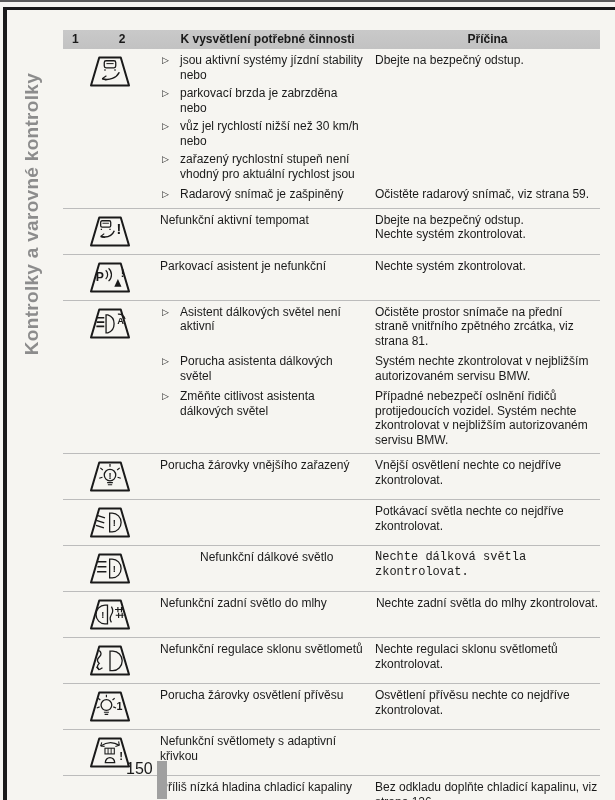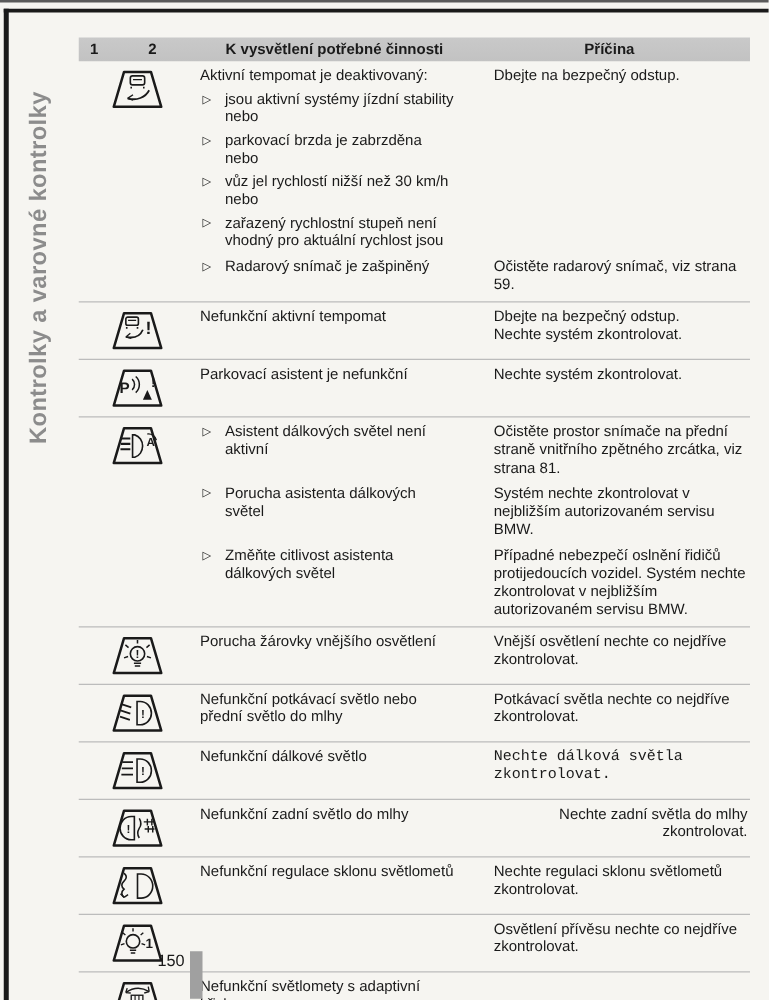--- a/index.html
+++ b/index.html
@@ -23,26 +23,26 @@
   .content{position:absolute;left:63px;top:30px;width:537px;}
   .thead{display:grid;grid-template-columns:97px 215px 1fr;align-items:center;
     background:linear-gradient(#c9c9c9,#c2c2c2);height:19px;font-weight:bold;}
   .thead .nums{padding-left:9px;display:flex;gap:40px;}
   .thead .c{text-align:center;}
   .trow{display:grid;grid-template-columns:97px 215px 1fr;row-gap:6px;
     padding:4px 0 6px;border-bottom:1px solid var(--sep);}
   .cell-icon{grid-column:1;padding:2px 0 0 24px;}
   .cell-icon svg{display:block;}
   .cell-cause{grid-column:2;padding-right:10px;}
-  .cell-action{grid-column:3;padding-right:2px;margin-left:20px;}
+  .cell-action{grid-column:3;padding-right:2px;}
   .bullet-line{display:flex;gap:8px;margin-top:4px;}
   .bullet-line:first-child{margin-top:0;}
   .bullet-glyph{flex:0 0 10px;font-size:9px;line-height:14.5px;margin-left:2px;}
   .footer{position:absolute;left:126px;top:761px;display:flex;align-items:flex-start;gap:4px;}
-  .page-number{font-size:13px;line-height:16px;}
+  .page-number{font-size:16px;line-height:16px;}
   .footer-bar{width:10px;height:38px;background:var(--bar);}
 </style>
 </head>
 <body>
 
 <div class="scan-top-line"></div>
 <div class="page-frame"></div>
 
 <div class="sidebar-title-wrap">
   <div class="sidebar-title">Kontrolky a varovné kontrolky</div>
@@ -63,21 +63,20 @@
           <svg width="46" height="33" viewBox="0 0 64 46">
             <path d="M17 3.5 L47 3.5 L58.5 42.5 L5.5 42.5 Z" fill="none" stroke="#1a1a1a" stroke-width="2.8" stroke-linejoin="round"></path>
             <rect x="24" y="8" width="16" height="10" rx="2.5" stroke="#1a1a1a" fill="none" stroke-width="1.8"></rect>
             <path d="M27 12 h10" stroke="#1a1a1a" fill="none" stroke-width="1.4"></path>
             <path d="M25 20 v2 M39 20 v2" stroke="#1a1a1a" fill="none" stroke-width="1.8"></path>
             <path d="M45 24 C41 32 31 36 21 33" stroke="#1a1a1a" fill="none" stroke-width="2"></path>
             <path d="M21 33 l6 -4 M21 33 l6 2" stroke="#1a1a1a" fill="none" stroke-width="1.6"></path>
           </svg>
         </div>
         <div class="cell-cause" style="grid-row: 1;">
-          <div style="margin-bottom: 4px;">Aktivní tempomat je deaktivovaný:</div>
           <div class="bullet-line">
             <span class="bullet-glyph">▷</span>
             <span>jsou aktivní systémy jízdní stability nebo</span>
           </div>
           <div class="bullet-line">
             <span class="bullet-glyph">▷</span>
             <span>parkovací brzda je zabrzděna nebo</span>
           </div>
           <div class="bullet-line">
             <span class="bullet-glyph">▷</span>
@@ -180,52 +179,49 @@
         <div class="cell-icon" style="grid-row: 1 / span 1;">
           <svg width="46" height="33" viewBox="0 0 64 46">
             <path d="M17 3.5 L47 3.5 L58.5 42.5 L5.5 42.5 Z" fill="none" stroke="#1a1a1a" stroke-width="2.8" stroke-linejoin="round"></path>
             <circle cx="32" cy="21" r="8" stroke="#1a1a1a" fill="none" stroke-width="1.8"></circle>
             <text x="32" y="26" text-anchor="middle" font-size="13" font-family="Liberation Sans, sans-serif" font-weight="bold" fill="#1a1a1a">!</text>
             <path d="M32 9.5 v-4 M22 14 l-3.5 -3 M42 14 l3.5 -3 M21.5 24 l-4.5 1.5 M42.5 24 l4.5 1.5" stroke="#1a1a1a" fill="none" stroke-width="1.7"></path>
             <path d="M28 31.5 h8 M29 34.5 h6" stroke="#1a1a1a" fill="none" stroke-width="1.7"></path>
           </svg>
         </div>
         <div class="cell-cause" style="grid-row: 1;">
-          <div>Porucha žárovky vnějšího osvětlení</div>
+          <div>Porucha žárovky vnějšího zařazený</div>
         </div>
         <div class="cell-action" style="grid-row: 1;">
           <div>Vnější osvětlení nechte co nejdříve zkontrolovat.</div>
         </div>
       </div>
       <div class="trow">
         <div class="cell-icon" style="grid-row: 1 / span 1;">
           <svg width="46" height="33" viewBox="0 0 64 46">
             <path d="M17 3.5 L47 3.5 L58.5 42.5 L5.5 42.5 Z" fill="none" stroke="#1a1a1a" stroke-width="2.8" stroke-linejoin="round"></path>
             <path d="M35 10 a12.5 13 0 0 1 0 26 l-3.5 0 0 -26 z" stroke="#1a1a1a" fill="none" stroke-width="1.8"></path>
             <text x="38" y="28" text-anchor="middle" font-size="13" font-family="Liberation Sans, sans-serif" font-weight="bold" fill="#1a1a1a">!</text>
             <path d="M14 13 l11 3.5 M13 20 l11 3.5 M12.5 27 l11 3.5" stroke="#1a1a1a" fill="none" stroke-width="2"></path>
           </svg>
         </div>
-        <div class="cell-cause" style="grid-row: 1;">
-          <div>Nefunkční potkávací světlo nebo přední světlo do mlhy</div>
-        </div>
         <div class="cell-action" style="grid-row: 1;">
           <div>Potkávací světla nechte co nejdříve zkontrolovat.</div>
         </div>
       </div>
       <div class="trow">
         <div class="cell-icon" style="grid-row: 1 / span 1;">
           <svg width="46" height="33" viewBox="0 0 64 46">
             <path d="M17 3.5 L47 3.5 L58.5 42.5 L5.5 42.5 Z" fill="none" stroke="#1a1a1a" stroke-width="2.8" stroke-linejoin="round"></path>
             <path d="M35 10 a12.5 13 0 0 1 0 26 l-3.5 0 0 -26 z" stroke="#1a1a1a" fill="none" stroke-width="1.8"></path>
             <text x="38" y="28" text-anchor="middle" font-size="13" font-family="Liberation Sans, sans-serif" font-weight="bold" fill="#1a1a1a">!</text>
             <path d="M15 13.5 h12 M14.5 20.5 h12.5 M14 27.5 h13" stroke="#1a1a1a" fill="none" stroke-width="2"></path>
           </svg>
         </div>
-        <div class="cell-cause" style="grid-row: 1;">
+        <div class="cell-cause" style="grid-row: 1; margin-left: 40px;">
           <div>Nefunkční dálkové světlo</div>
         </div>
         <div class="cell-action" style="grid-row: 1; font-family: Liberation Mono, monospace;">
           <div>Nechte dálková světla zkontrolovat.</div>
         </div>
       </div>
       <div class="trow">
         <div class="cell-icon" style="grid-row: 1 / span 1;">
           <svg width="46" height="33" viewBox="0 0 64 46">
             <path d="M17 3.5 L47 3.5 L58.5 42.5 L5.5 42.5 Z" fill="none" stroke="#1a1a1a" stroke-width="2.8" stroke-linejoin="round"></path>
@@ -260,20 +256,23 @@
       </div>
       <div class="trow">
         <div class="cell-icon" style="grid-row: 1 / span 1;">
           <svg width="46" height="33" viewBox="0 0 64 46">
             <path d="M17 3.5 L47 3.5 L58.5 42.5 L5.5 42.5 Z" fill="none" stroke="#1a1a1a" stroke-width="2.8" stroke-linejoin="round"></path>
             <circle cx="27" cy="21" r="7.5" stroke="#1a1a1a" fill="none" stroke-width="1.8"></circle>
             <path d="M27 10 v-3.5 M18.5 14 l-3 -2.5 M35.5 14 l3 -2.5 M17.5 23.5 l-4 1.5 M36.5 23.5 l4 1.5" stroke="#1a1a1a" fill="none" stroke-width="1.6"></path>
             <path d="M23.5 31 h7 M24.5 34 h5" stroke="#1a1a1a" fill="none" stroke-width="1.6"></path>
             <text x="41" y="28" font-size="15" font-family="Liberation Sans, sans-serif" font-weight="bold" fill="#1a1a1a">1</text>
           </svg>
+        </div>
+        <div class="cell-cause" style="grid-row: 1;">
+          <div>Porucha žárovky osvětlení přívěsu</div>
         </div>
         <div class="cell-action" style="grid-row: 1;">
           <div>Osvětlení přívěsu nechte co nejdříve zkontrolovat.</div>
         </div>
       </div>
       <div class="trow">
         <div class="cell-icon" style="grid-row: 1 / span 1;">
           <svg width="46" height="33" viewBox="0 0 64 46">
             <path d="M17 3.5 L47 3.5 L58.5 42.5 L5.5 42.5 Z" fill="none" stroke="#1a1a1a" stroke-width="2.8" stroke-linejoin="round"></path>
             <path d="M19 14 q13 -9 26 -1" stroke="#1a1a1a" fill="none" stroke-width="1.8"></path>

